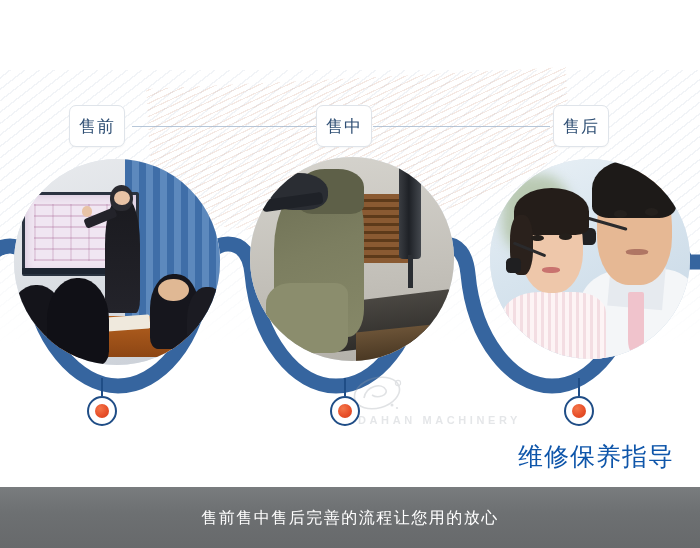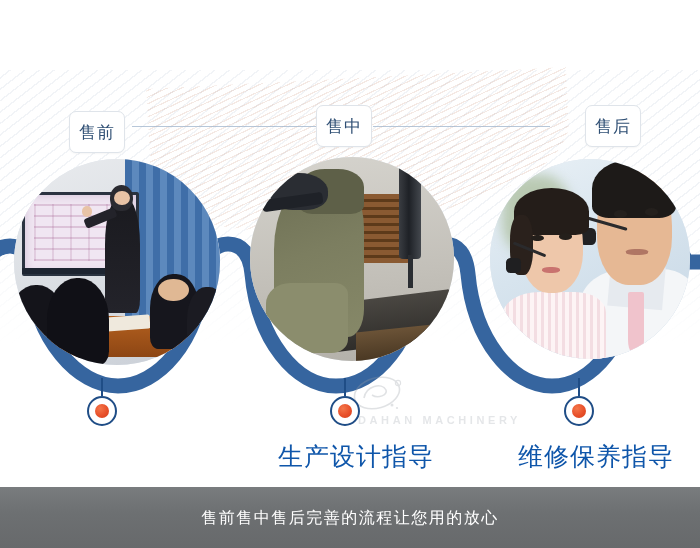--- a/index.html
+++ b/index.html
@@ -63,23 +63,23 @@
   .step-rule.r2{left:373px;width:177px;}
 
   .chip{
     position:absolute;top:105px;width:56px;height:42px;
     background:#ffffff;border:1px solid #dfe4ea;border-radius:7px;
     display:flex;align-items:center;justify-content:center;
     box-sizing:border-box;
     box-shadow:0 1px 2px rgba(0,0,0,0.04);
   }
   .chip span{color:#2f4f74;font-size:17px;letter-spacing:1px;line-height:1;}
-  .chip.c1{left:69px;margin-top:6px;}
+  .chip.c1{left:69px;}
   .chip.c2{left:316px;}
-  .chip.c3{left:553px;margin-left:32px;}
+  .chip.c3{left:553px;}
 
   
   .ribbon{position:absolute;left:0;top:150px;width:700px;height:250px;}
 
   .photo{
     position:absolute;border-radius:50%;overflow:hidden;
     background:#dfe6ee;
   }
   .photo.p1{left:14px;top:159px;width:206px;height:206px;}
   .photo.p2{left:250px;top:157px;width:204px;height:204px;}
@@ -348,20 +348,19 @@
     <div class="stem"></div>
       <div class="ring"></div>
       <div class="dot"></div>
   </div>
   <div class="marker m3">
     <div class="stem"></div>
       <div class="ring"></div>
       <div class="dot"></div>
   </div>
 
-  <div class="caption cap2">生产设计指导</div>
   <div class="caption cap3">维修保养指导</div>
 
   <div class="footer">
     <div class="t">售前售中售后完善的流程让您用的放心</div>
   </div>
 
 </div>
 
 </body></html>

